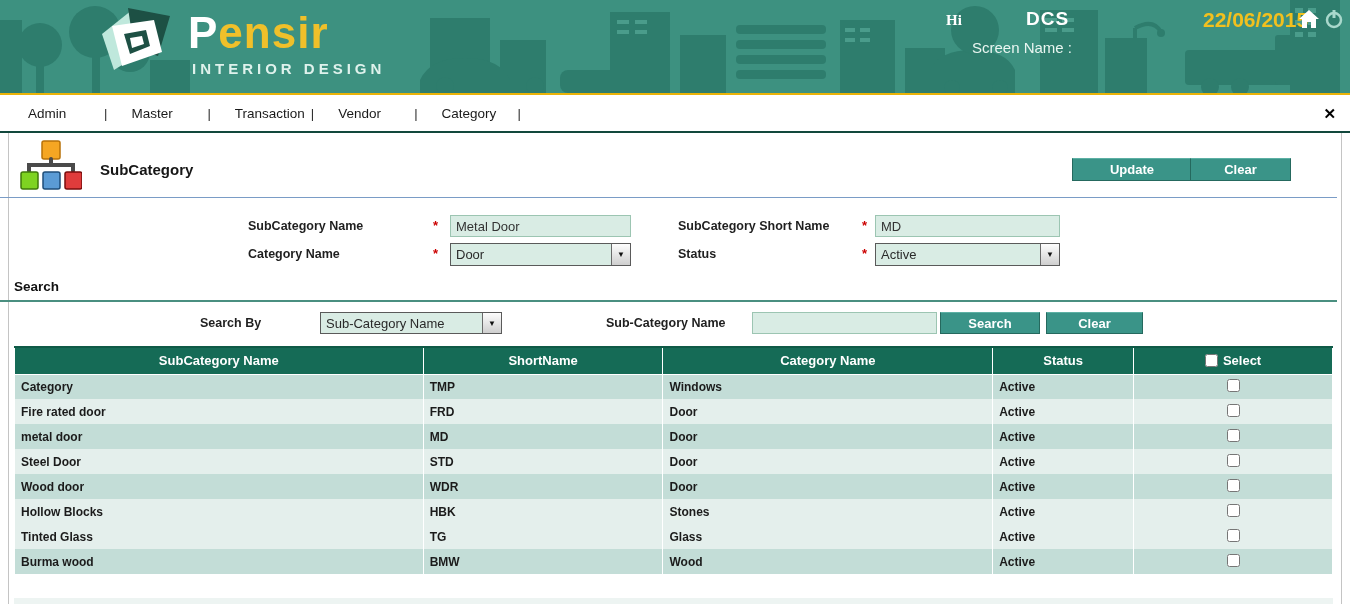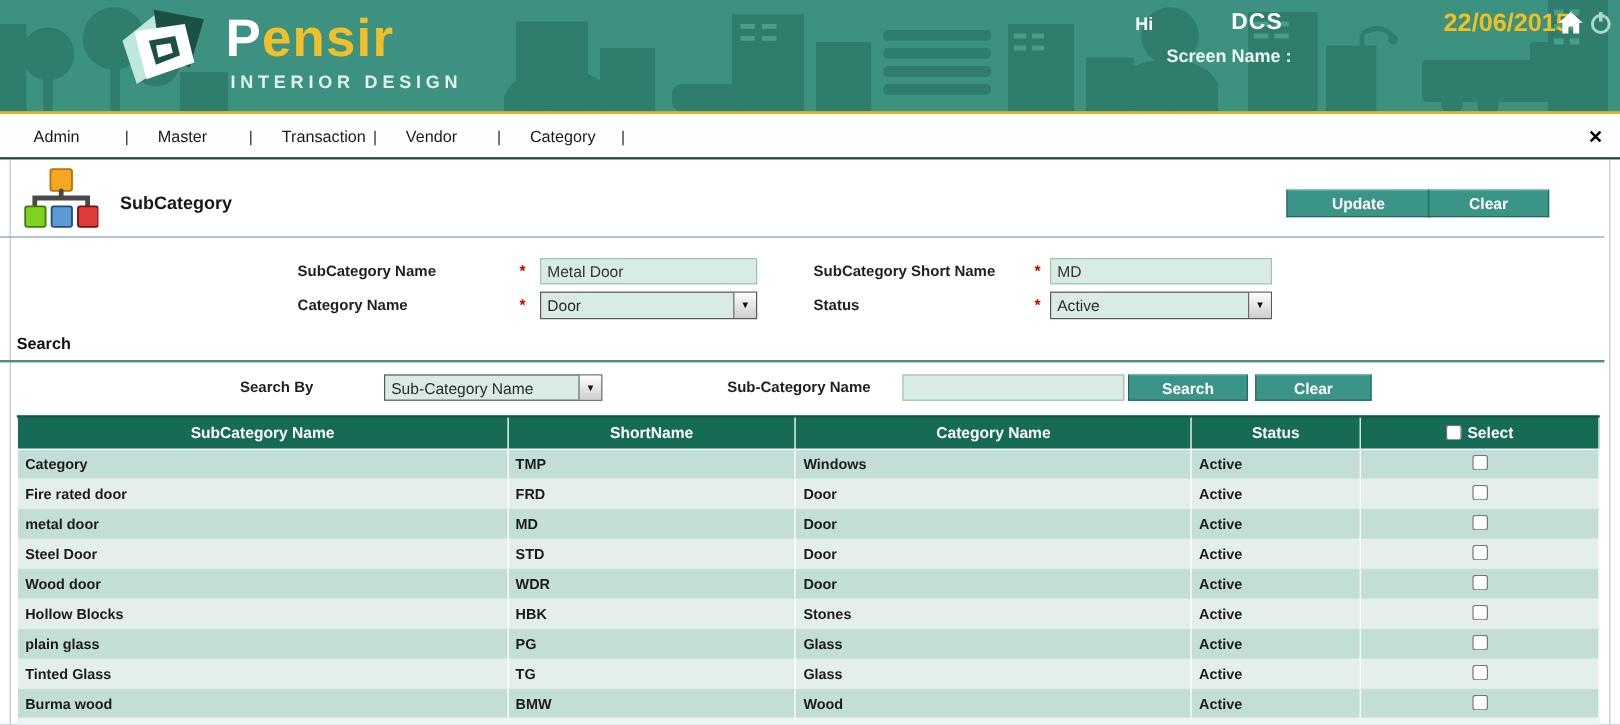--- a/index.html
+++ b/index.html
@@ -9,23 +9,23 @@
 
   
   .banner { position:relative; width:1350px; height:93px; background:#3d9180; overflow:hidden; }
   .banner svg.city { position:absolute; left:0; top:0; }
   .logo-mark { position:absolute; left:84px; top:4px; }
   .brand { position:absolute; left:188px; top:8px; font-size:44px; font-weight:bold; letter-spacing:1px; }
   .brand .p { color:#ffffff; }
   .brand .rest { color:#f0c02a; }
   .tagline { position:absolute; left:192px; top:60px; font-size:15px; font-weight:bold;
              letter-spacing:4px; color:#dff2ec; }
-  .hdr-hi   { position:absolute; left:946px; top:12px; color:#fff; font-size:15px; font-weight:bold; }
+  .hdr-hi   { position:absolute; left:946px; top:12px; color:#fff; font-size:15px; font-weight:bold;font-family:Liberation Serif, serif; }
   .hdr-user { position:absolute; left:1026px; top:8px; color:#fff; font-size:19px; font-weight:bold; letter-spacing:1px; }
-  .hdr-screen { position:absolute; left:972px; top:39px; color:#eaf6f1; font-size:15px;font-weight:bold; }
+  .hdr-screen { position:absolute; left:972px; top:39px; color:#eaf6f1; font-size:15px; }
   .hdr-date { position:absolute; left:1203px; top:8px; color:#f2c01e; font-size:21px; font-weight:bold; }
   .hdr-home { position:absolute; left:1298px; top:9px; cursor:pointer; }
   .hdr-power { position:absolute; left:1324px; top:9px; cursor:pointer; }
 
   
   .navbar { position:relative; display:flex; align-items:center; width:1350px; height:40px;
             background:#fff; border-top:2px solid #eab308; border-bottom:2px solid #12483c;
             padding-left:28px; }
   .nav-item { font-size:13.5px; color:#1a1a1a; min-width:72px; cursor:pointer; }
   .nav-sep { color:#2b2b2b; margin:0 24px 0 4px; font-size:13px; }
@@ -293,27 +293,20 @@
             <td>Active</td>
             <td class="c"><input type="checkbox" style=""></td>
           </tr>
           <tr class="even">
             <td>Hollow Blocks</td>
             <td>HBK</td>
             <td>Stones</td>
             <td>Active</td>
             <td class="c"><input type="checkbox" style=""></td>
           </tr>
-          <tr class="odd">
-            <td>plain glass</td>
-            <td>PG</td>
-            <td>Glass</td>
-            <td>Active</td>
-            <td class="c"><input type="checkbox" style=""></td>
-          </tr>
           <tr class="even">
             <td>Tinted Glass</td>
             <td>TG</td>
             <td>Glass</td>
             <td>Active</td>
             <td class="c"><input type="checkbox" style=""></td>
           </tr>
           <tr class="odd">
             <td>Burma wood</td>
             <td>BMW</td>

